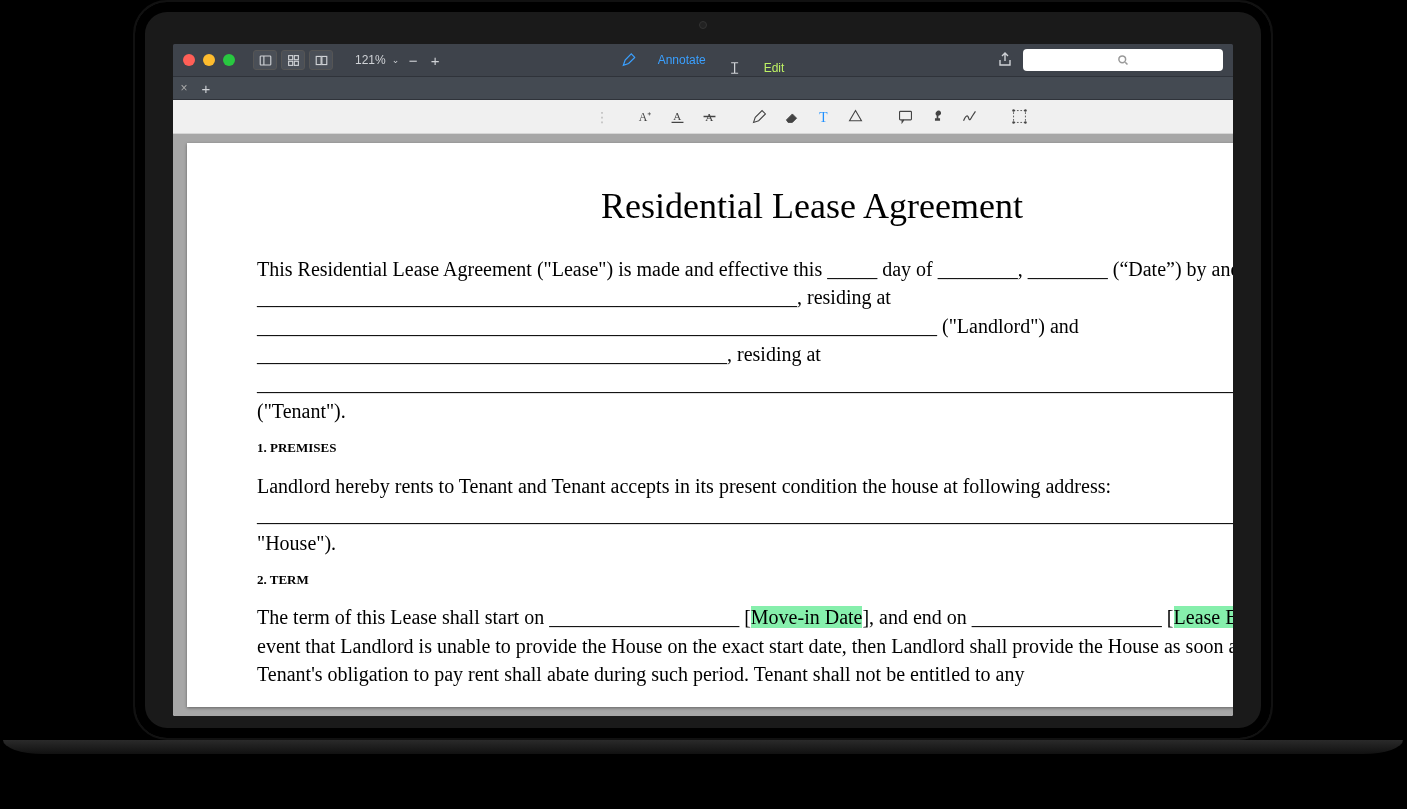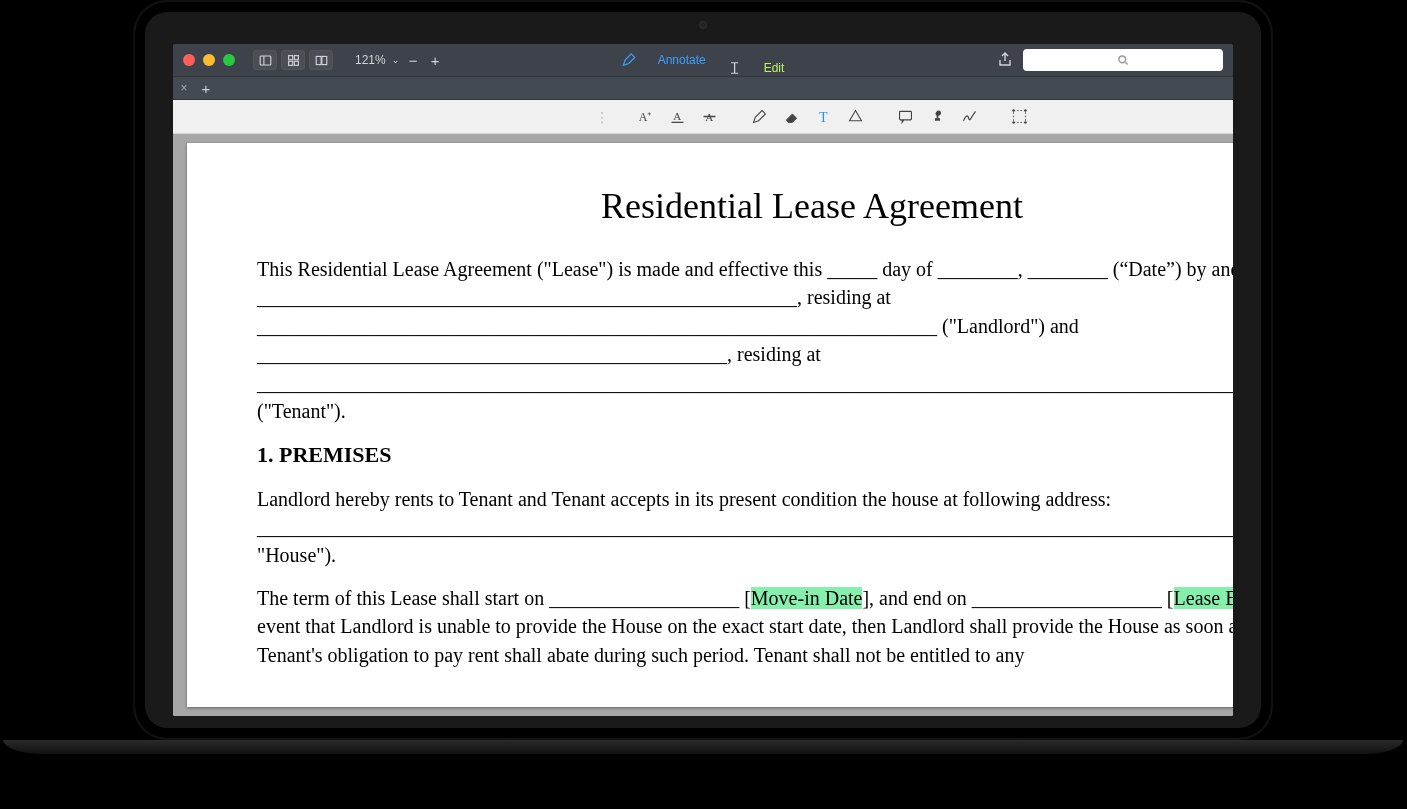--- a/index.html
+++ b/index.html
@@ -68,21 +68,21 @@
   .tool.active{color:#1e90ff;}
   .tool svg{width:17px;height:17px;}
   .grip{width:10px;color:#bbb;font-size:14px;cursor:grab;}
 
   .doc-scroll{ flex:1; background:#a7a7a7; overflow:hidden; position:relative; padding:9px 14px;}
   .page{ background:#fff; width:100%; height:100%; padding:28px 70px 0 70px;
     box-shadow:0 1px 3px rgba(0,0,0,.4); overflow:hidden;
     font-family:"Times New Roman", Times, serif; color:#000;}
   .doc-title{ font-size:36px; text-align:center; margin:14px 0 28px; font-weight:400;}
   .para{ font-size:20px; line-height:1.42; margin-bottom:14px;}
-  .sect{ font-weight:700; font-size:22px; margin-top:10px;}
+  .sect{ font-weight:700; font-size:13px; margin-top:10px;}
   .hl{ background:#86efac;}
 </style>
 </head>
 <body>
 
 <div class="laptop">
   <div class="screen-bezel">
     <div class="camera"></div>
     <div class="screen">
       <div class="window">
@@ -230,20 +230,21 @@
                   </div>
               </div>
             </div>
 
             <div class="doc-scroll">
               <div class="page">
                 <div class="doc-title">Residential Lease Agreement</div>
                 <p class="para">This Residential Lease Agreement ("Lease") is made and effective this _____ day of ________, ________ (“Date”) by and between ______________________________________________________, residing at ____________________________________________________________________ ("Landlord") and _______________________________________________, residing at _______________________________________________________________________________________________________________  ("Tenant").</p>
                 <p class="para sect">1. PREMISES</p>
                 <p class="para">Landlord hereby rents to Tenant and Tenant accepts in its present condition the house at following address: ______________________________________________________________________________________________________ (the "House").</p>
+                <p class="para sect">2. TERM</p>
                 <p class="para">
                   <span>The term of this Lease shall start on ___________________ [</span><span class="hl">Move-in Date</span><span>], and end on ___________________ [</span><span class="hl">Lease End Date</span><span>]. In the event that Landlord is unable to provide the House on the exact start date, then Landlord shall provide the House as soon as possible, and Tenant's obligation to pay rent shall abate during such period. Tenant shall not be entitled to any</span>
                 </p>
               </div>
 
             </div>
           </div>
 
         </div>
 

